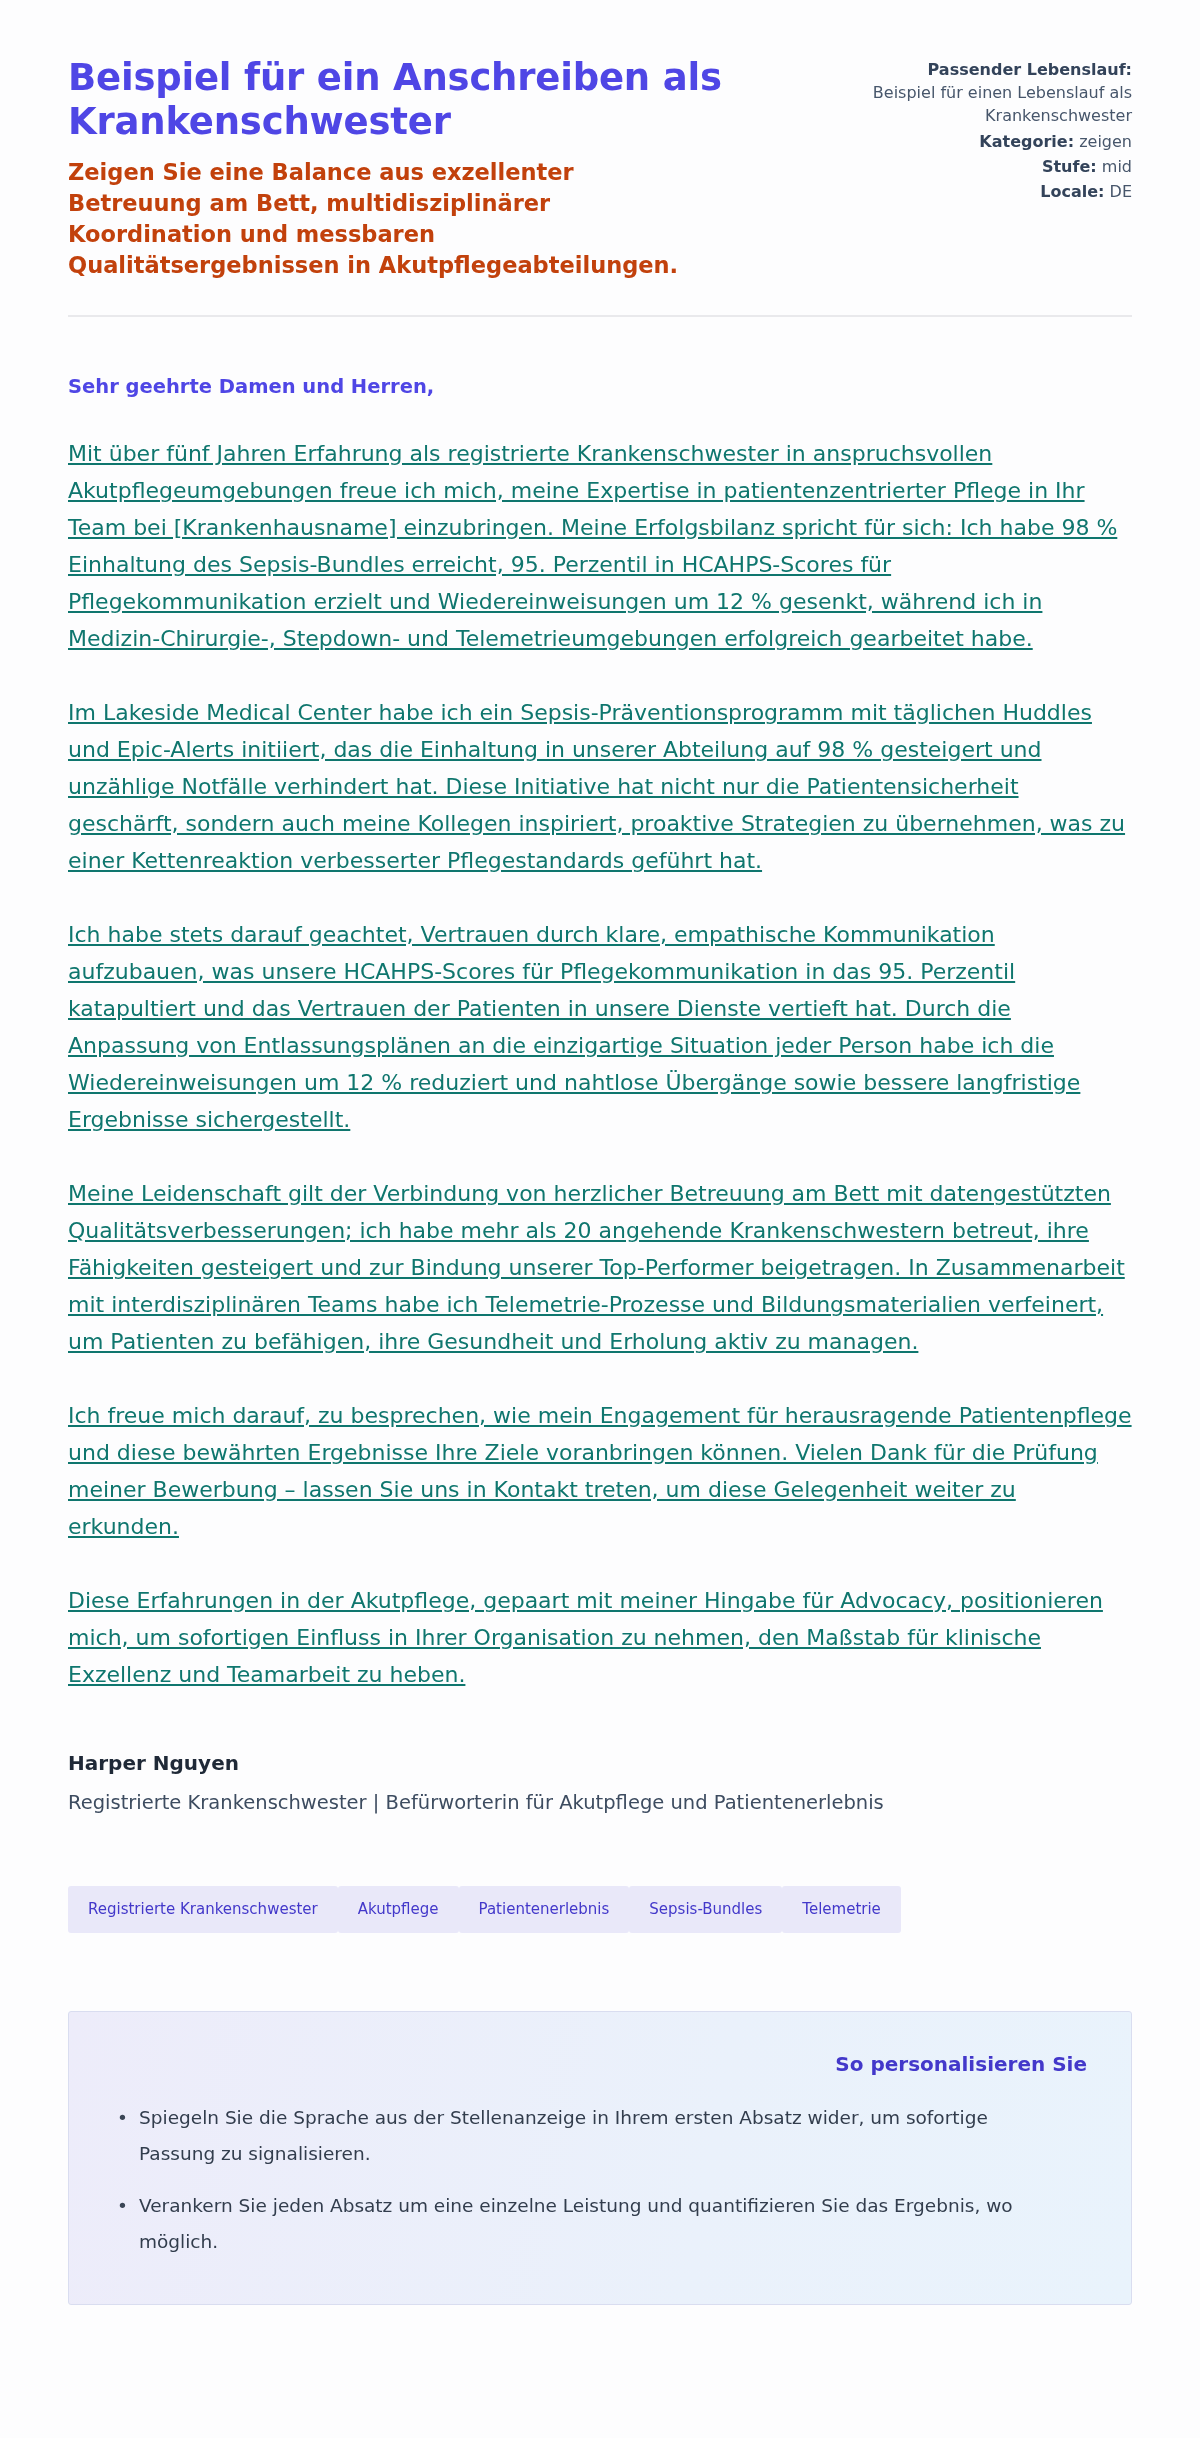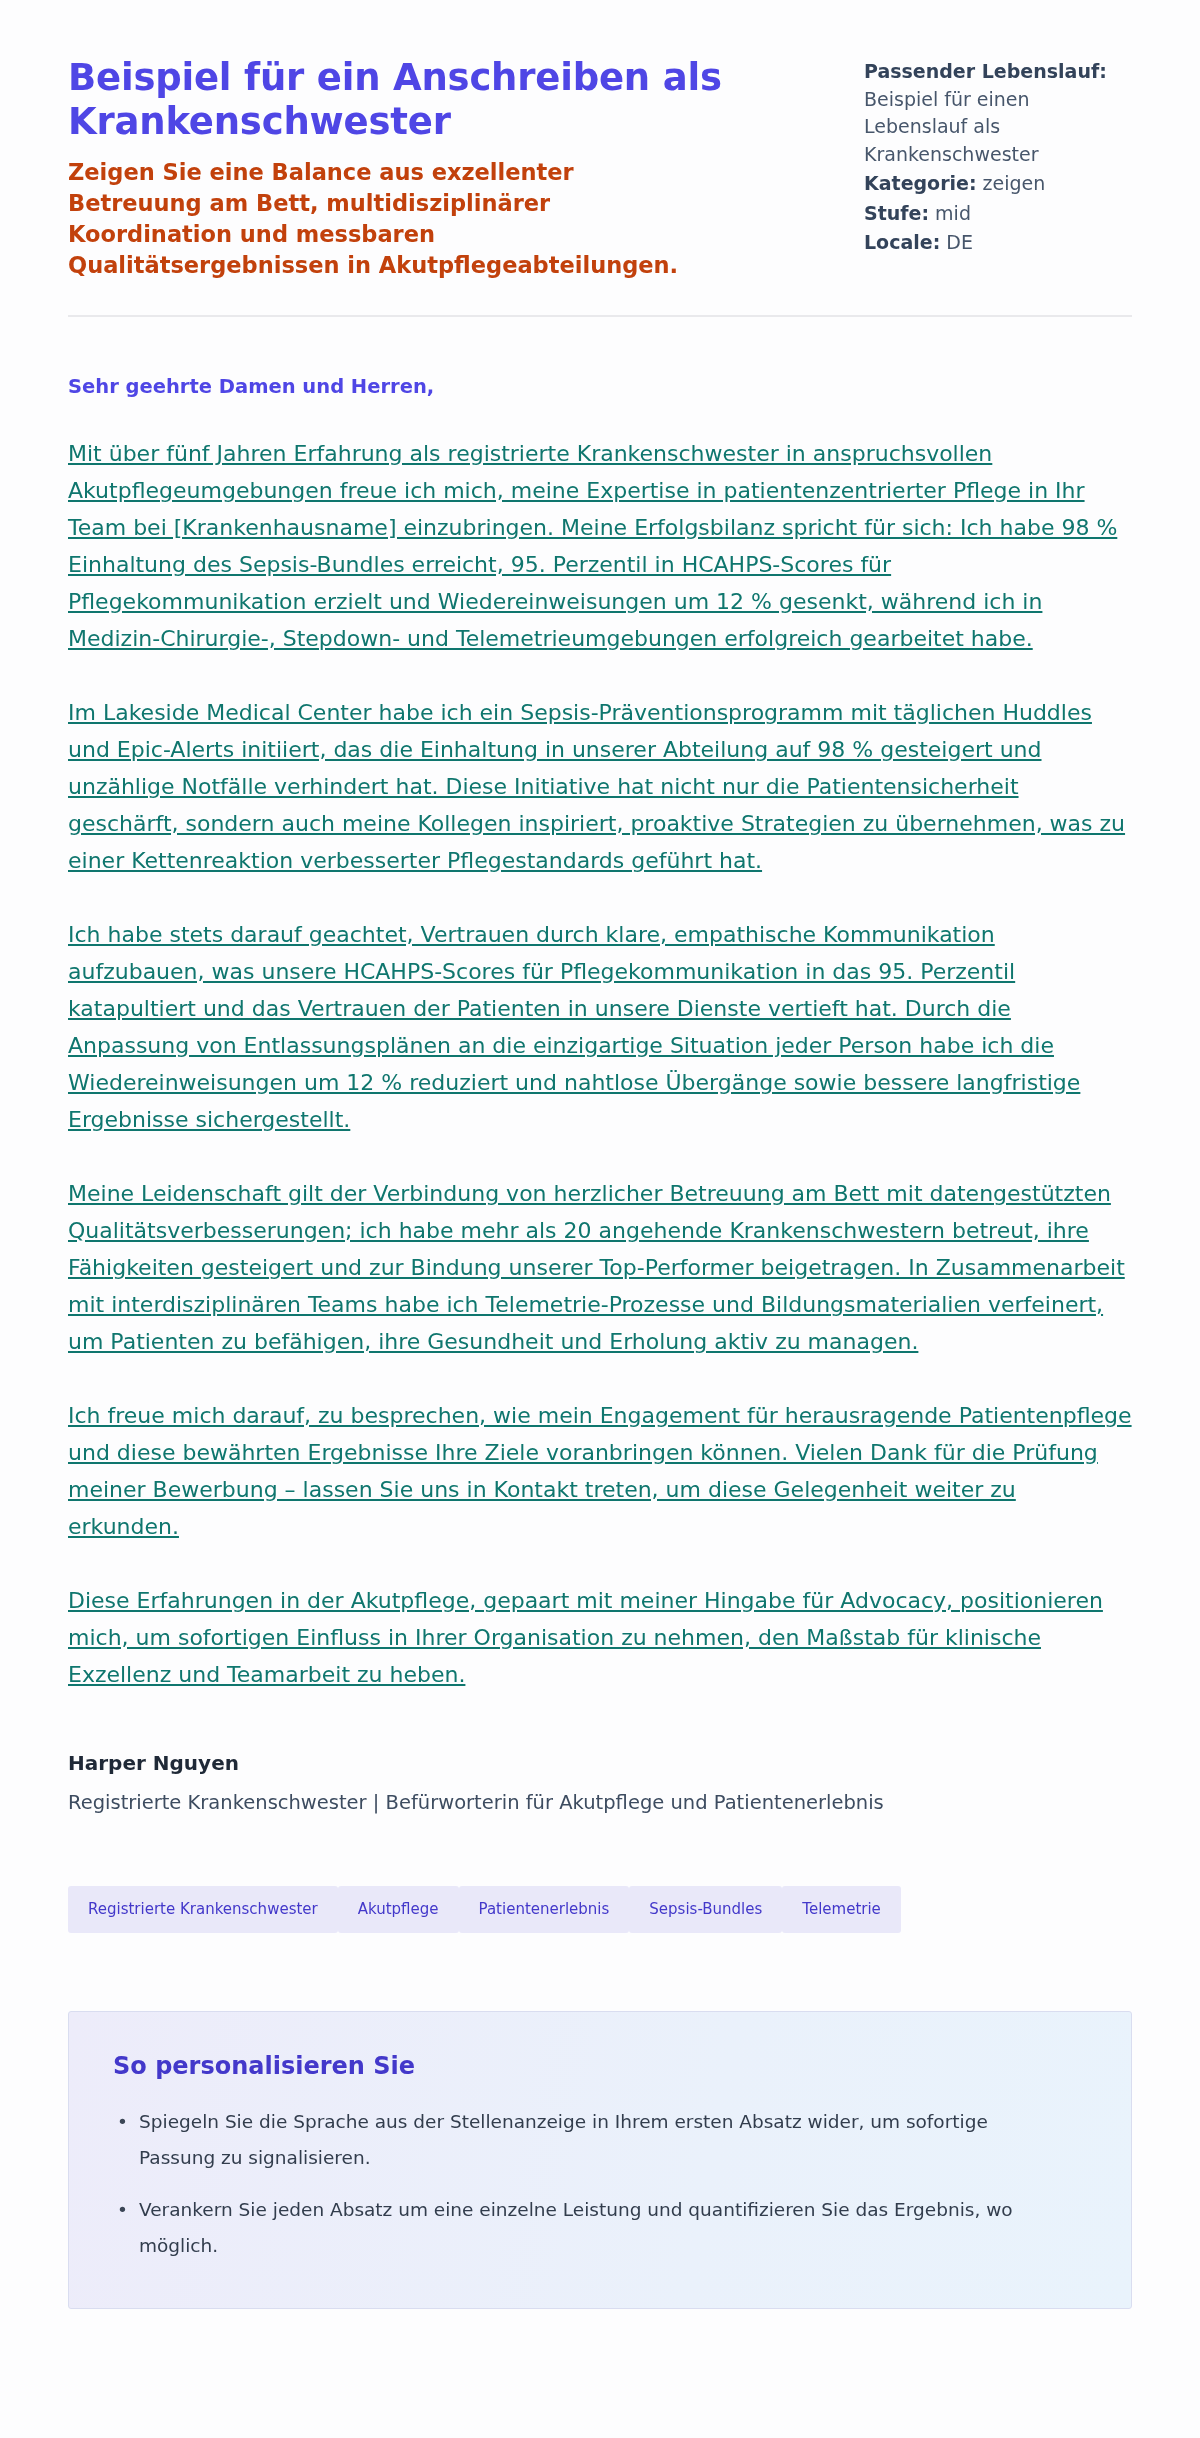--- a/index.html
+++ b/index.html
@@ -38,22 +38,22 @@
     margin-top: 12px;
     max-width: 640px;
     color: #c2410c;
     font-size: 22.5px;
     font-weight: 700;
     line-height: 1.38;
   }
   .header-meta {
     width: 268px;
     flex: 0 0 268px;
-    text-align: left;
-    font-size: 19px;
+    text-align: right;
+    font-size: 16px;
     line-height: 1.45;
     color: #47566b;
     padding-top: 2px;
   }
   .meta-row { margin-bottom: 2px; }
   .meta-label { font-weight: 700; color: #33435a; }
 
   .divider {
     border: none;
     border-top: 2px solid #e9e9ec;
@@ -110,23 +110,24 @@
   
   .callout {
     margin-top: 78px;
     border: 1px solid #d9ddf0;
     border-radius: 3px;
     background: linear-gradient(100deg, #edecfa 0%, #eaf1fb 60%, #e9f3fc 100%);
     padding: 40px 44px 44px 44px;
   }
   .callout-heading {
     color: #4338ca;
-    font-size: 24px;
+    font-size: 20px;
     font-weight: 700;
     margin-bottom: 24px;
+    text-align: right;
   }
   .callout-list {
     list-style: none;
   }
   .callout-list li {
     position: relative;
     padding-left: 26px;
     font-size: 18.5px;
     line-height: 36px;
     color: #323d4d;

